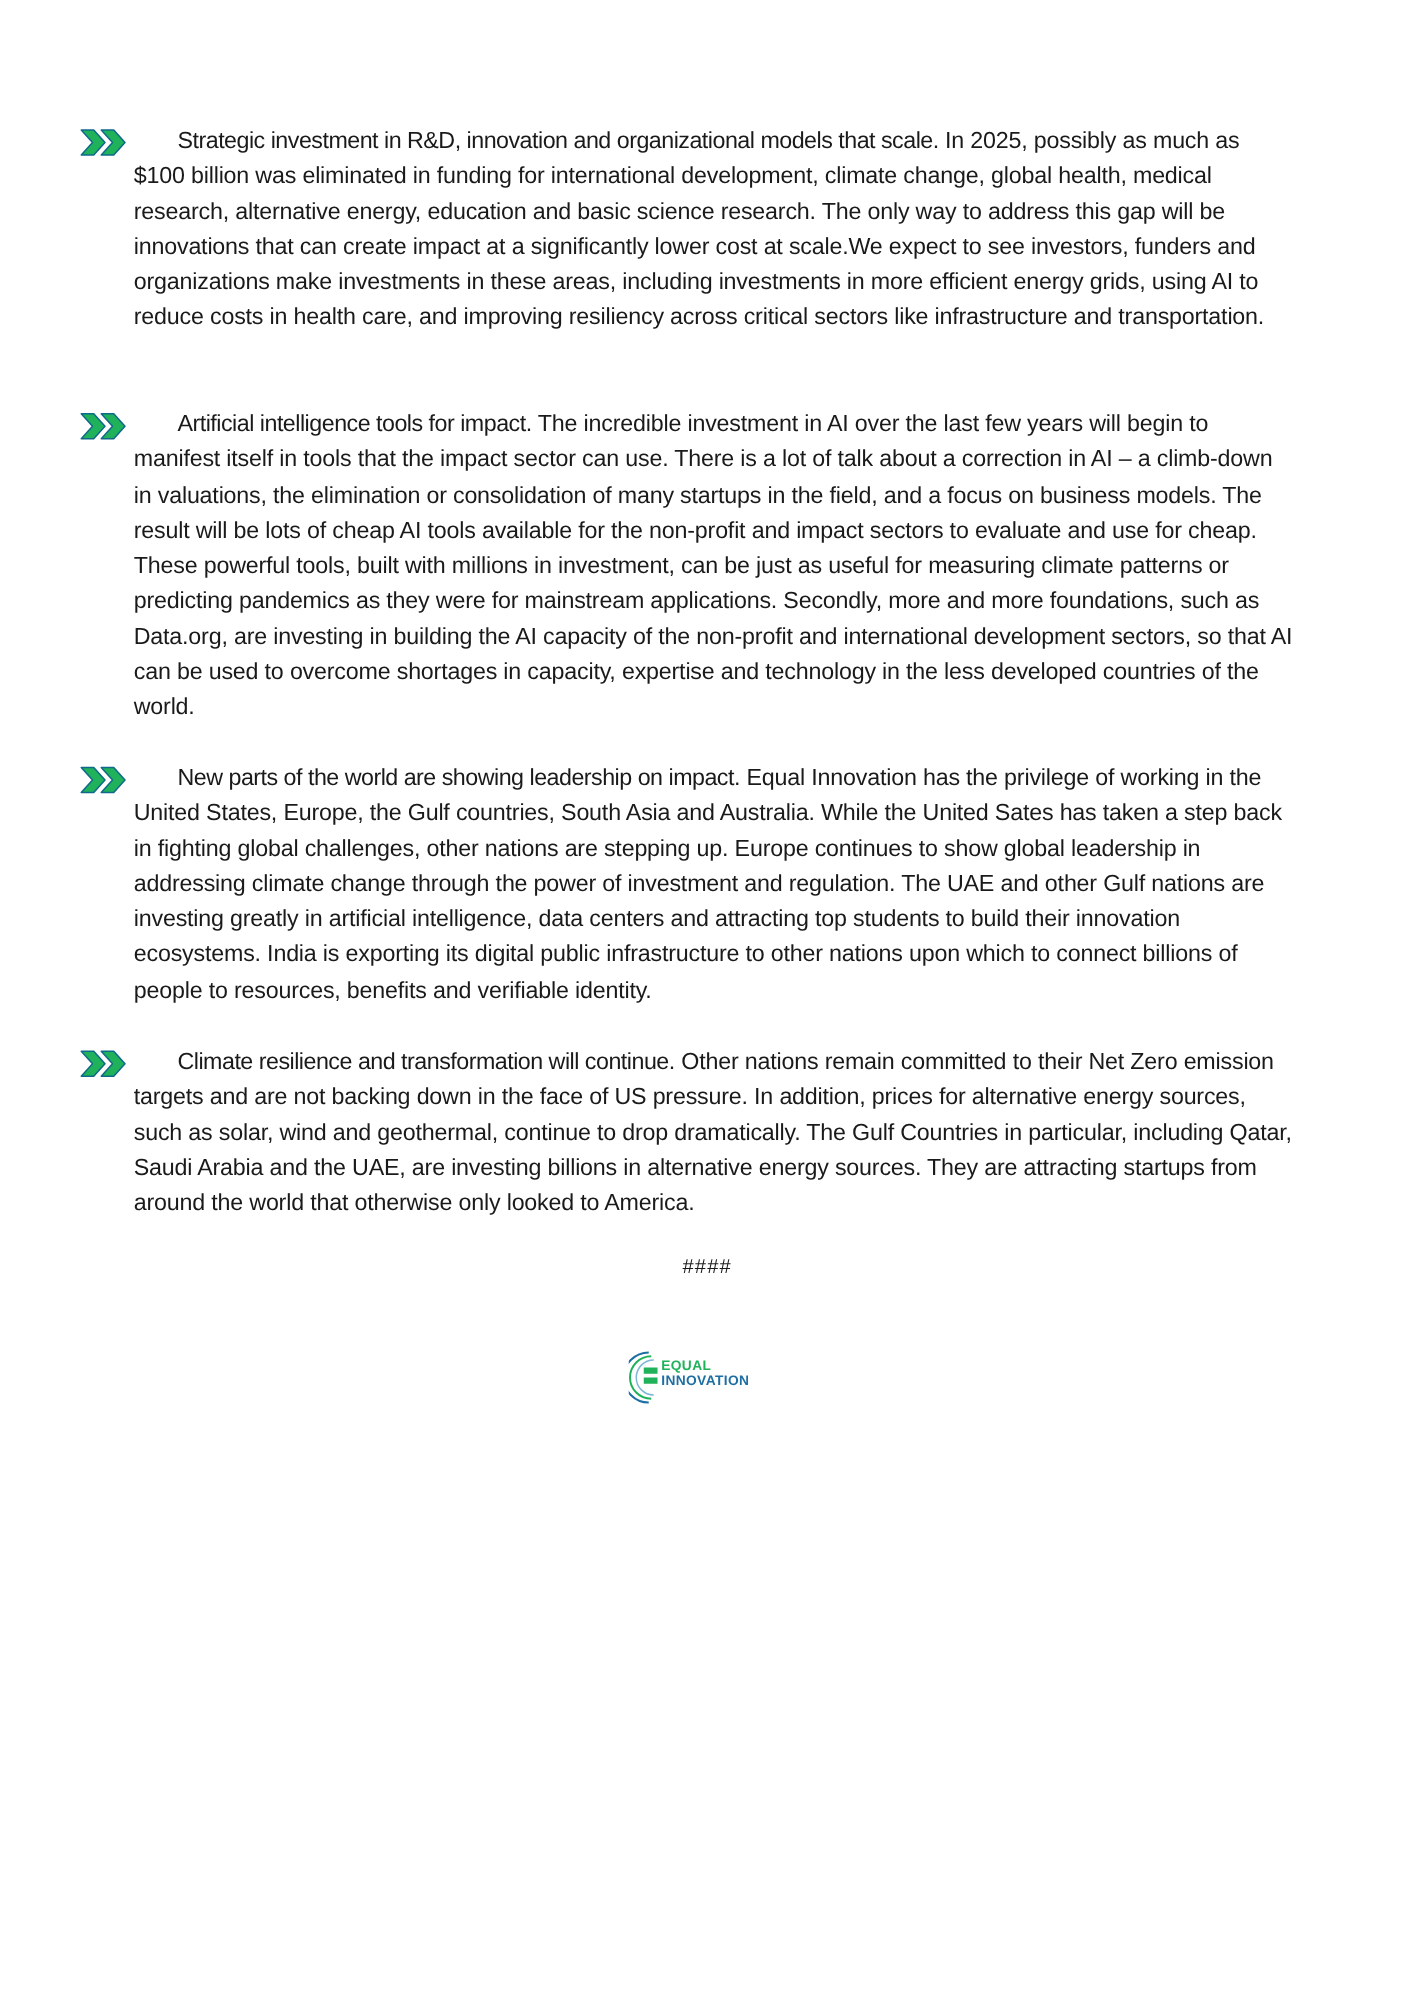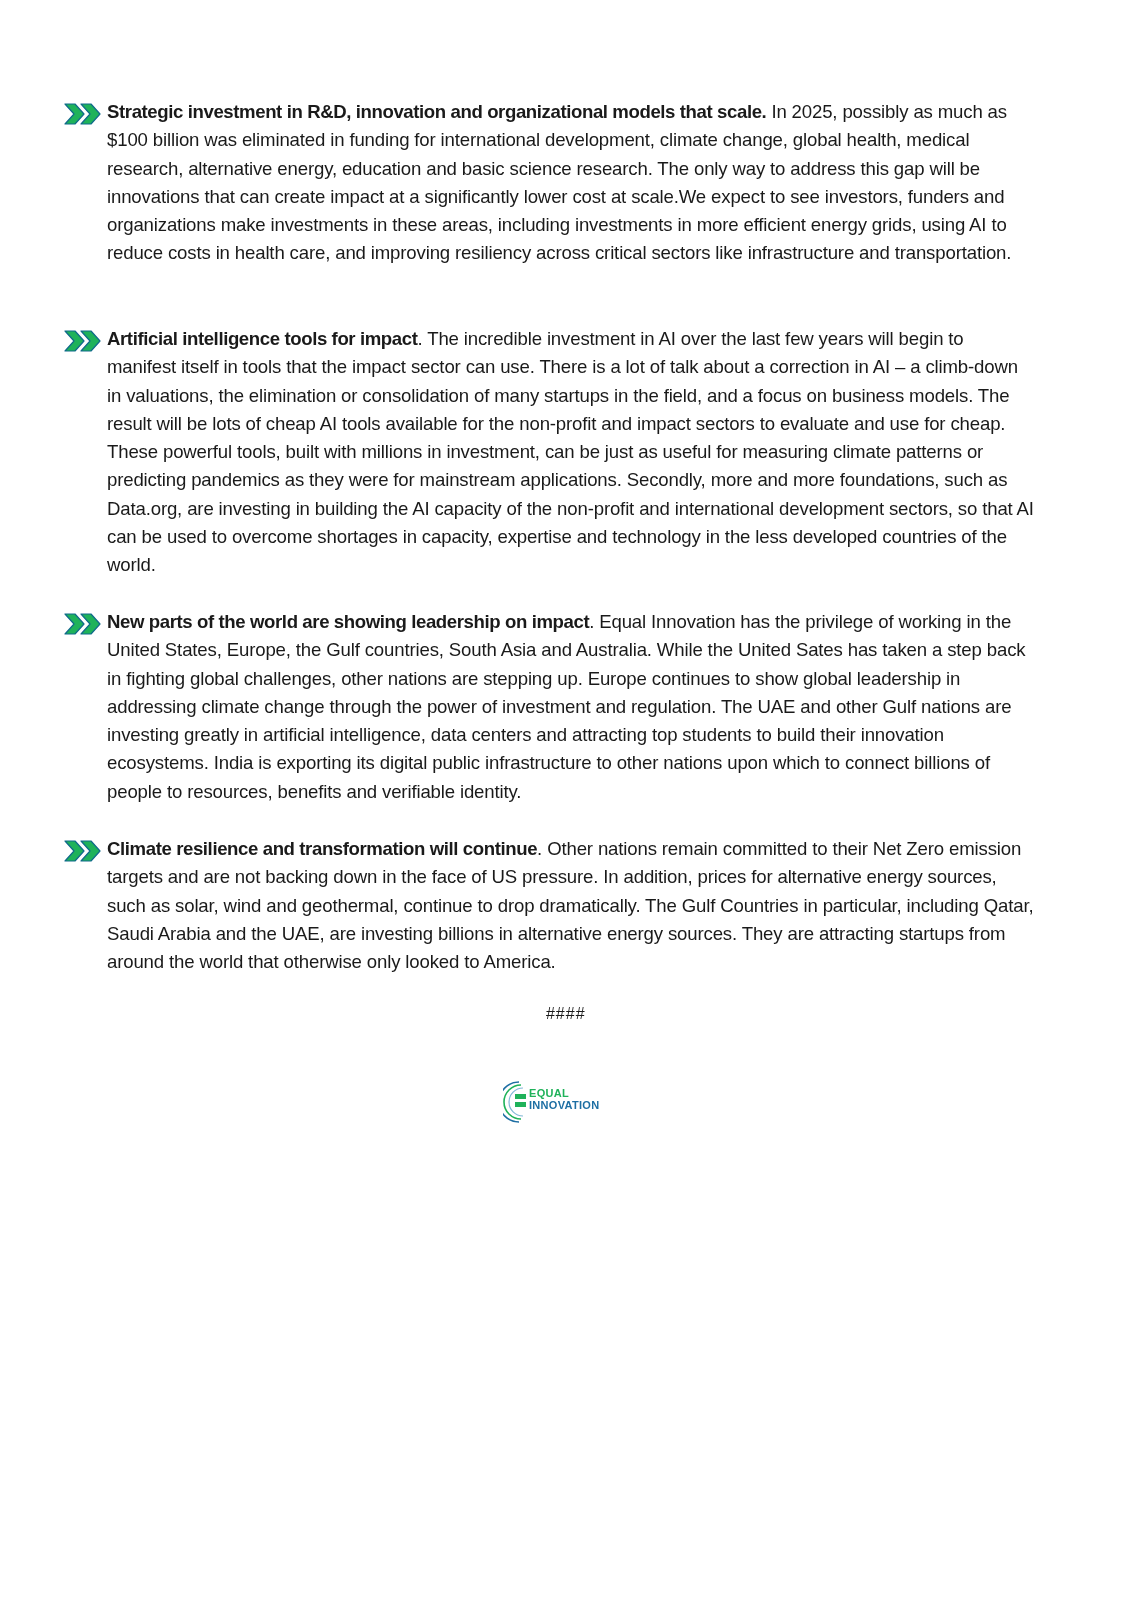--- a/index.html
+++ b/index.html
@@ -37,22 +37,23 @@
     .bullet-text {
       position: absolute;
       left: 45px;
       top: 0;
       width: 930px;
       font-size: 18.6px;
       line-height: 28.3px;
       letter-spacing: -0.15px;
     }
     .bullet-text b {
-      font-weight: bold;
+      font-weight: normal;
       letter-spacing: -0.4px;
+      margin-left: 35px;
     }
     #b1 { top: 98px; }
     #b2 { top: 325px; }
     #b3 { top: 608px; }
     #b4 { top: 835px; }
     .end-mark {
       position: absolute;
       top: 1005px;
       left: 0;
       width: 1131px;

